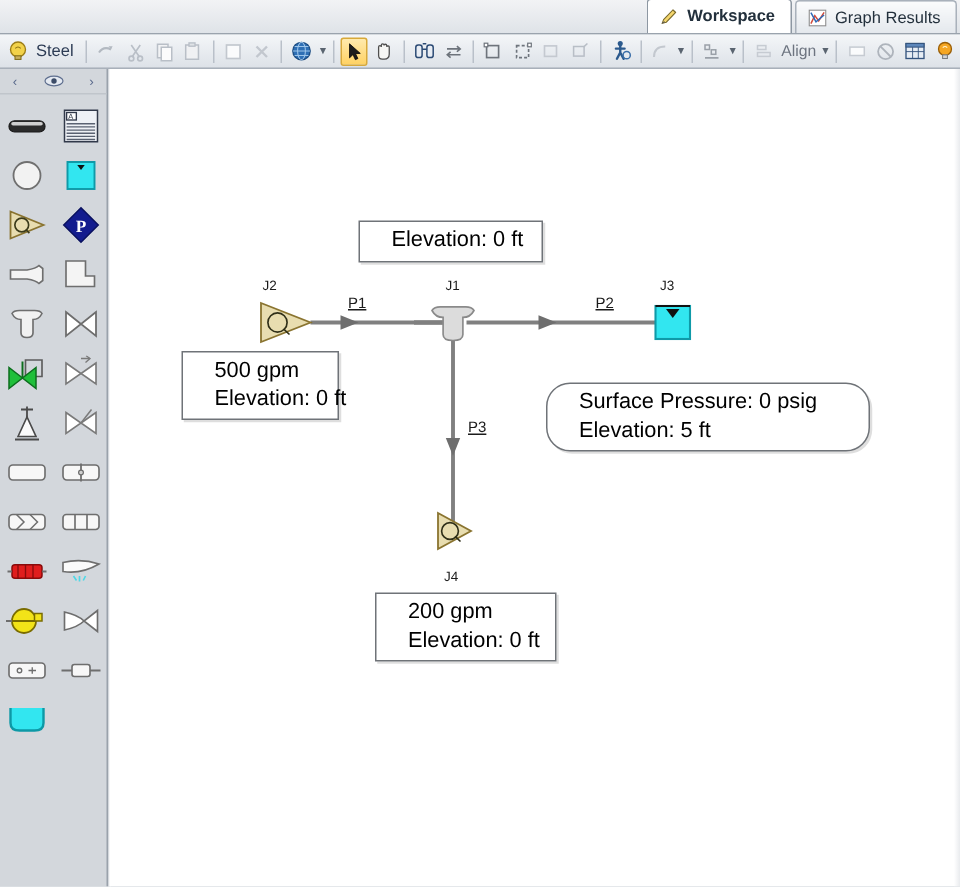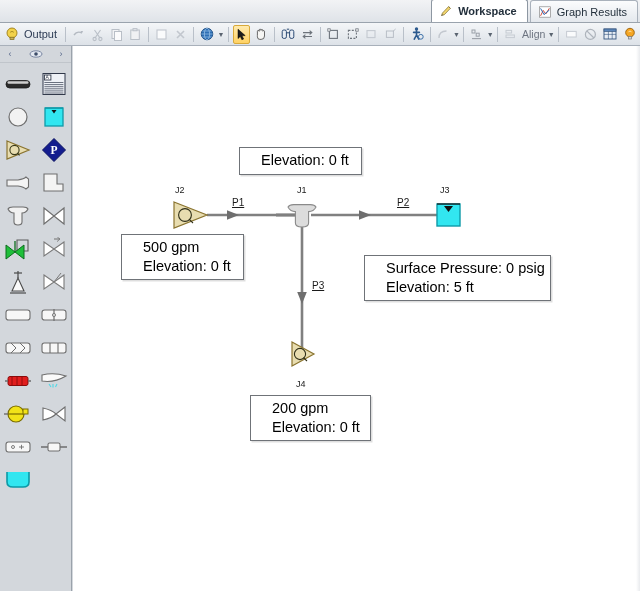--- a/index.html
+++ b/index.html
@@ -188,21 +188,21 @@
   </div>
 
   <div class="toolbar">
 
     <div class="hints">
       <svg width="16" height="16" viewBox="0 0 16 16">
         <circle cx="8" cy="7" r="5" fill="#f2d24a" stroke="#9c7d16" stroke-width="0.9"></circle>
         <rect x="6" y="11.2" width="4" height="2.4" fill="#c9b05e" stroke="#7f6a16" stroke-width="0.7"></rect>
         <path d="M6.2 6.3 Q8 4.4 9.8 6.3" fill="none" stroke="#8a6f10" stroke-width="0.7"></path>
       </svg>
-      <span>Output</span>
+      <span>Steel</span>
     </div>
 
     <div class="tsep"></div>
 
     <div class="tbtn">
       <svg width="15" height="15" viewBox="0 0 15 15">
         <path d="M3 8 Q6 3.5 11 6" fill="none" stroke="#b3b9c1" stroke-width="1.4"></path>
         <path d="M11 6 L9.4 3.9 L12.1 3.9 Z" fill="#b3b9c1"></path>
       </svg>
     </div>
@@ -617,24 +617,24 @@
     <div class="node-lbl" style="left:223px; top:139px;">J1</div>
     <div class="node-lbl" style="left:366px; top:139px;">J3</div>
     <div class="node-lbl" style="left:222px; top:333px;">J4</div>
 
     <div class="pipe-lbl" style="left:158px; top:151px;">P1</div>
     <div class="pipe-lbl" style="left:286px; top:151px;padding-left:37px;">P2</div>
     <div class="pipe-lbl" style="left:238px; top:234px;">P3</div>
 
     <div class="callout" style="left:165px; top:101px; width:123px;">Elevation: 0 ft</div>
 
-    <div class="callout" style="left:47px; top:188px; width:123px;">500 gpm
+    <div class="callout" style="left:47px; top:188px; width:105px;">500 gpm
 Elevation: 0 ft</div>
 
-    <div class="callout" style="left:290px; top:209px; width:187px;">Surface Pressure: 0 psig
+    <div class="callout" style="left:290px; top:209px; width:216px;border-radius:16px;">Surface Pressure: 0 psig
 Elevation: 5 ft</div>
 
     <div class="callout" style="left:176px; top:349px; width:121px;">200 gpm
 Elevation: 0 ft</div>
 
 
     <div class="ws-scroll-r"></div>
   </div>
 
 </div>

